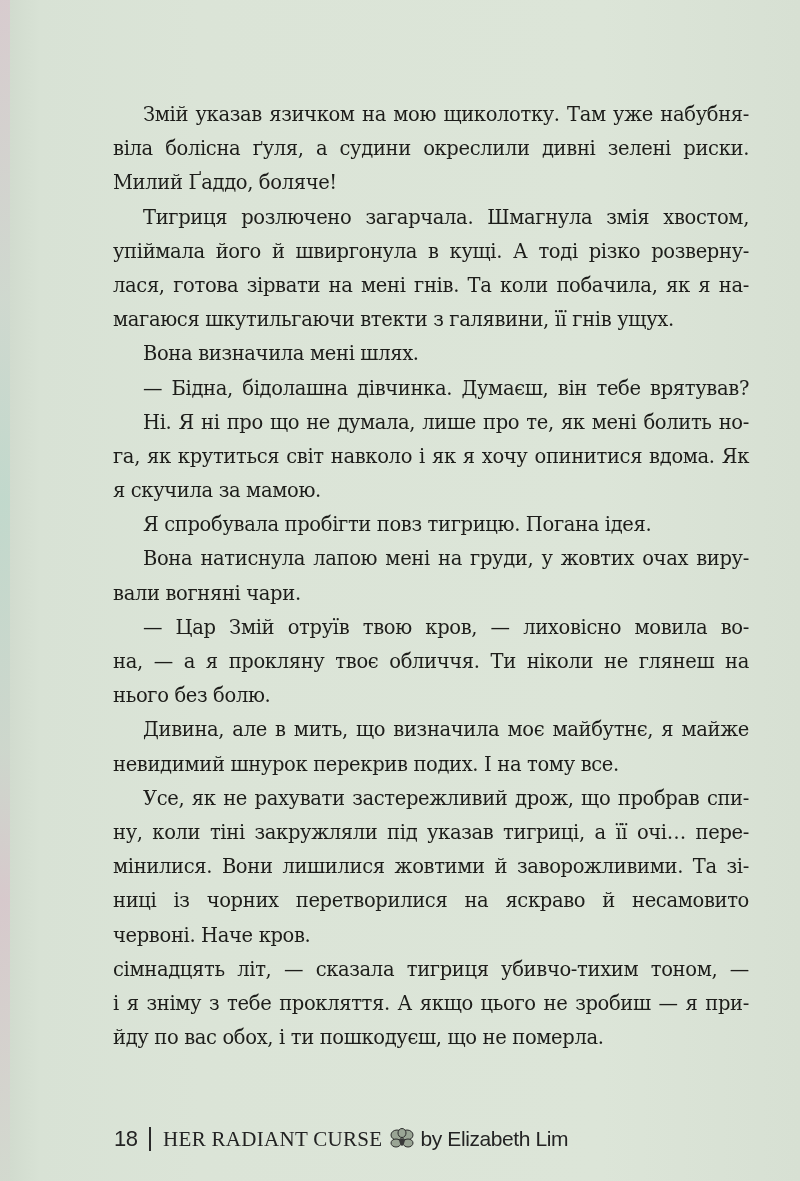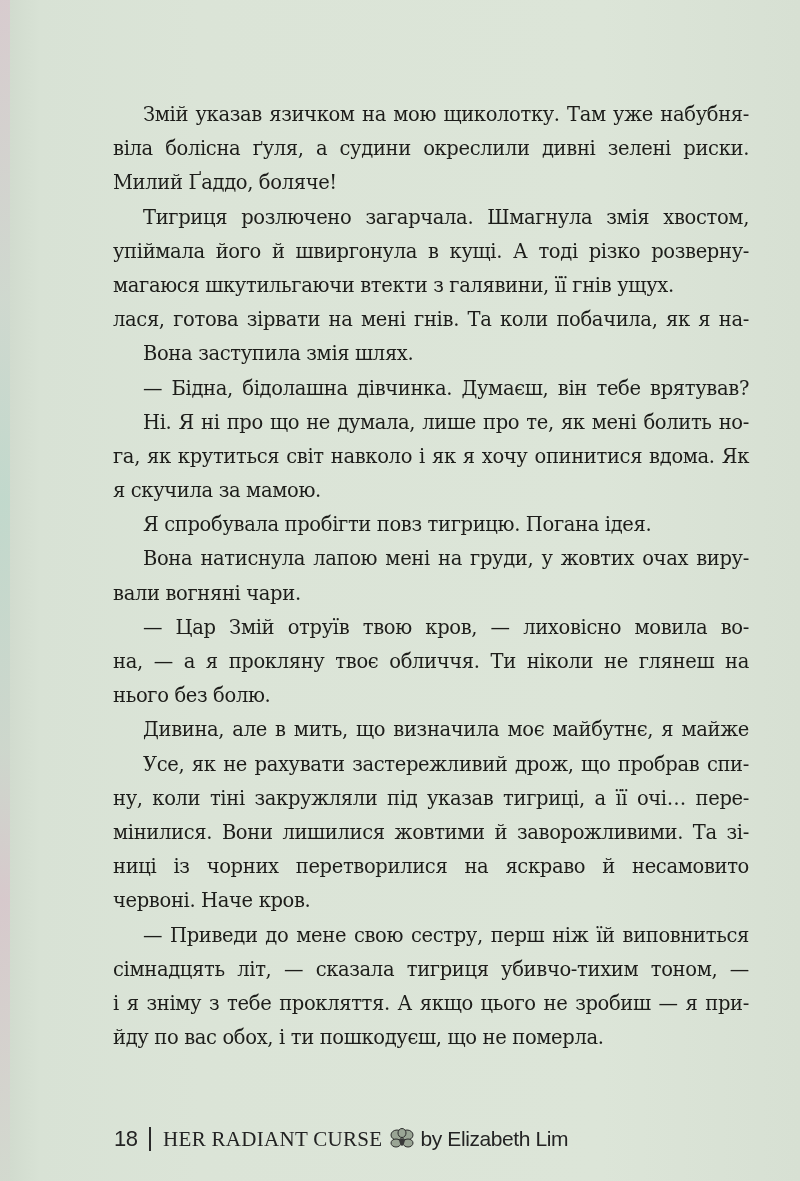--- a/index.html
+++ b/index.html
@@ -45,40 +45,40 @@
 
 <div class="page">
   <div class="edge-stripe"></div>
 
   <div class="text-block" id="text-block">
       <div class="line indent just">Змій указав язичком на мою щиколотку. Там уже набубня-</div>
       <div class="line just">віла болісна ґуля, а судини окреслили дивні зелені риски.</div>
       <div class="line">Милий Ґаддо, боляче!</div>
       <div class="line indent just">Тигриця розлючено загарчала. Шмагнула змія хвостом,</div>
       <div class="line just">упіймала його й швиргонула в кущі. А тоді різко розверну-</div>
+      <div class="line just">лася, готова зірвати на мені гнів. Та коли побачила, як я на-</div>
       <div class="line">магаюся шкутильгаючи втекти з галявини, її гнів ущух.</div>
-      <div class="line just">лася, готова зірвати на мені гнів. Та коли побачила, як я на-</div>
-      <div class="line indent">Вона заступила змія шлях.</div>
+      <div class="line indent">Вона визначила мені шлях.</div>
       <div class="line indent just">— Бідна, бідолашна дівчинка. Думаєш, він тебе врятував?</div>
       <div class="line indent just">Ні. Я ні про що не думала, лише про те, як мені болить но-</div>
       <div class="line just">га, як крутиться світ навколо і як я хочу опинитися вдома. Як</div>
       <div class="line">я скучила за мамою.</div>
       <div class="line indent">Я спробувала пробігти повз тигрицю. Погана ідея.</div>
       <div class="line indent just">Вона натиснула лапою мені на груди, у жовтих очах виру-</div>
       <div class="line">вали вогняні чари.</div>
       <div class="line indent just">— Цар Змій отруїв твою кров, — лиховісно мовила во-</div>
       <div class="line just">на, — а я прокляну твоє обличчя. Ти ніколи не глянеш на</div>
       <div class="line">нього без болю.</div>
       <div class="line indent just">Дивина, але в мить, що визначила моє майбутнє, я майже</div>
+      <div class="line">невидимий шнурок перекрив подих. І на тому все.</div>
       <div class="line indent just">Усе, як не рахувати застережливий дрож, що пробрав спи-</div>
       <div class="line just">ну, коли тіні закружляли під указав тигриці, а її очі… пере-</div>
       <div class="line just">мінилися. Вони лишилися жовтими й заворожливими. Та зі-</div>
       <div class="line just">ниці із чорних перетворилися на яскраво й несамовито</div>
       <div class="line">червоні. Наче кров.</div>
-      <div class="line indent just">— Приведи до мене свою сестру, перш ніж їй виповниться</div>
       <div class="line just">сімнадцять літ, — сказала тигриця убивчо-тихим тоном, —</div>
       <div class="line just">і я зніму з тебе прокляття. А якщо цього не зробиш — я при-</div>
       <div class="line">йду по вас обох, і ти пошкодуєш, що не померла.</div>
     </div>
 
   <div class="footer">
     <span class="num">18</span>
     <span class="bar"></span>
     <span class="title">HER RADIANT CURSE</span>
     <span class="orchid">

